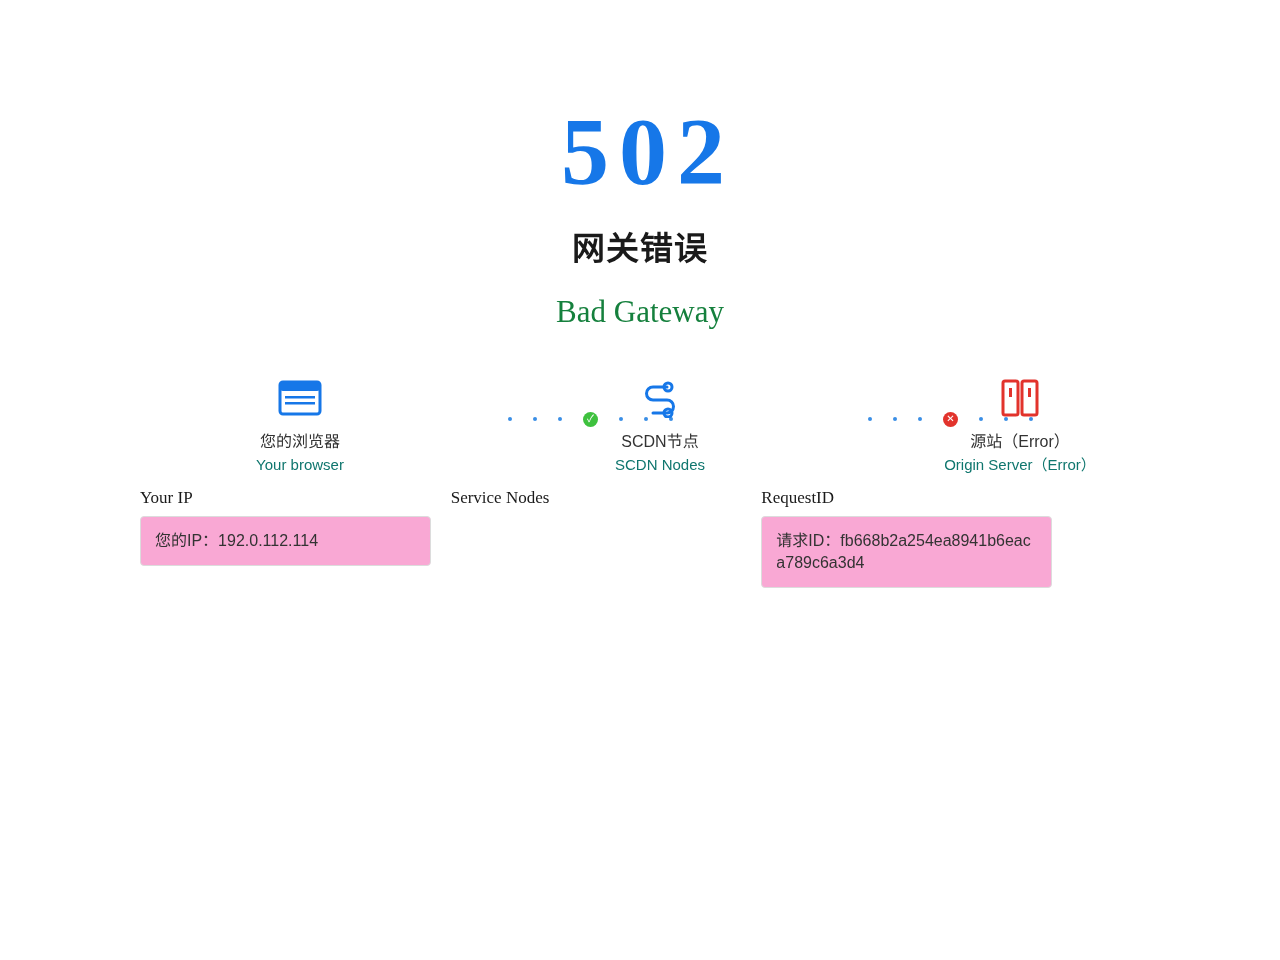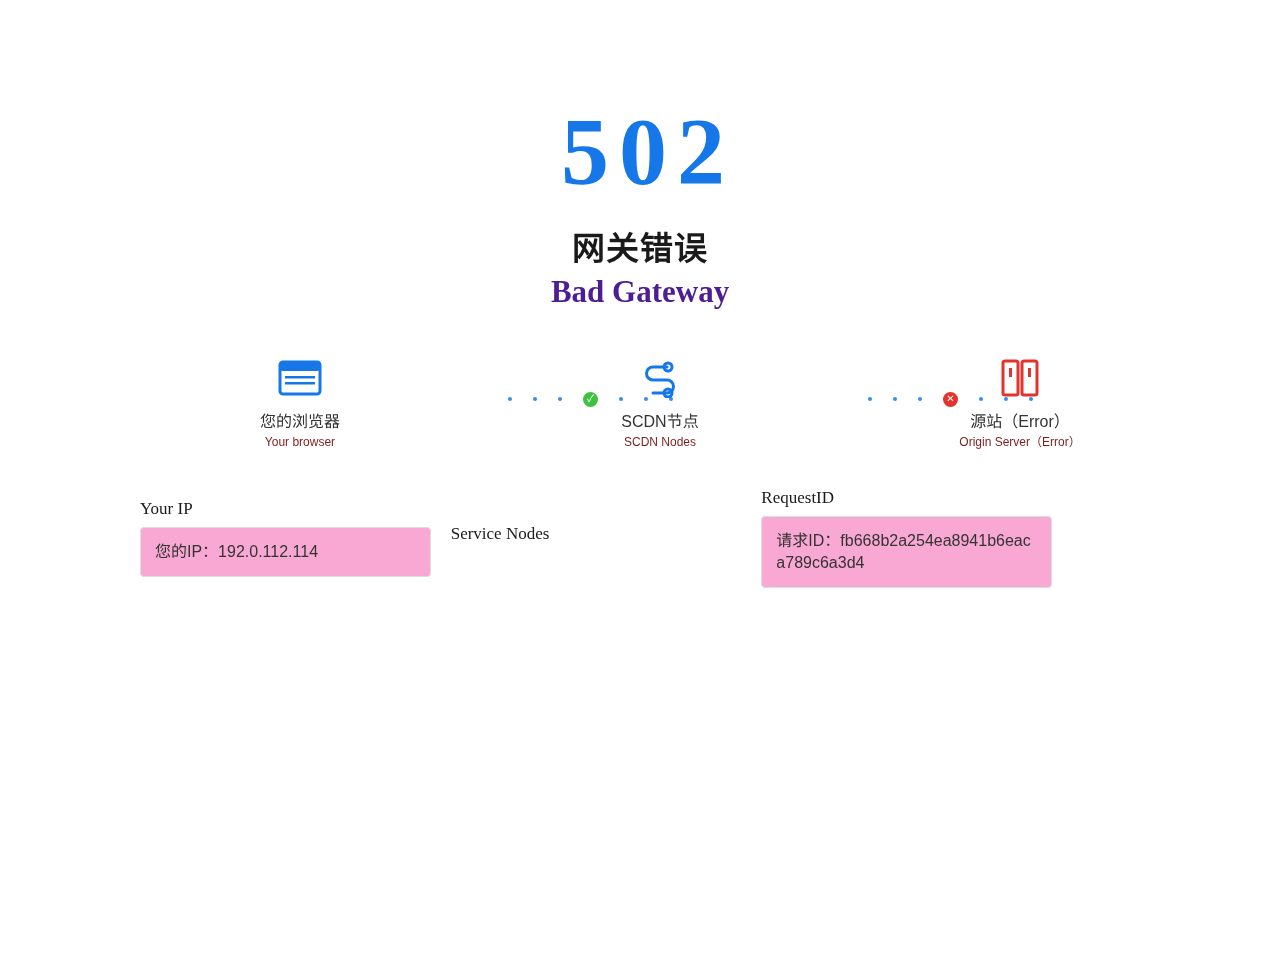--- a/index.html
+++ b/index.html
@@ -40,23 +40,23 @@
     font-size: 33px;
     font-weight: 700;
     color: #1a1a1a;
     margin: 22px 0 0 0;
     letter-spacing: 1px;
   }
 
   .error-title-en {
     font-family: "Liberation Serif", serif;
     font-size: 31px;
-    font-weight: 700;
-    color: #4c1d95;
-    margin: 4px 0 0 0;
+    font-weight: 400;
+    color: #15803d;
+    margin: 24px 0 0 0;
   }
 
   
   .flow {
     position: relative;
     margin: 44px auto 0 auto;
     width: 1000px;
     height: 120px;
   }
 
@@ -79,22 +79,22 @@
   }
 
   .node-label-cn {
     font-size: 16px;
     color: #333333;
     margin-top: 10px;
     line-height: 1.3;
   }
 
   .node-label-en {
-    font-size: 12px;
-    color: #7f1d1d;
+    font-size: 15px;
+    color: #0f766e;
     margin-top: 2px;
     line-height: 1.3;
   }
 
   
   .connector {
     position: absolute;
     top: 38px;
     height: 14px;
     display: flex;
@@ -129,21 +129,20 @@
   .status-badge.err { background: #e2332c; }
 
   
   .cards {
     position: absolute;
     top: 488px;
     left: 140px;
     width: 912px;
     display: flex;
     gap: 20px;
-    align-items: center;
   }
 
   .card {
     width: 320px;
   }
 
   .card-title {
     font-family: "Liberation Serif", serif;
     font-size: 17px;
     color: #1a1a1a;

